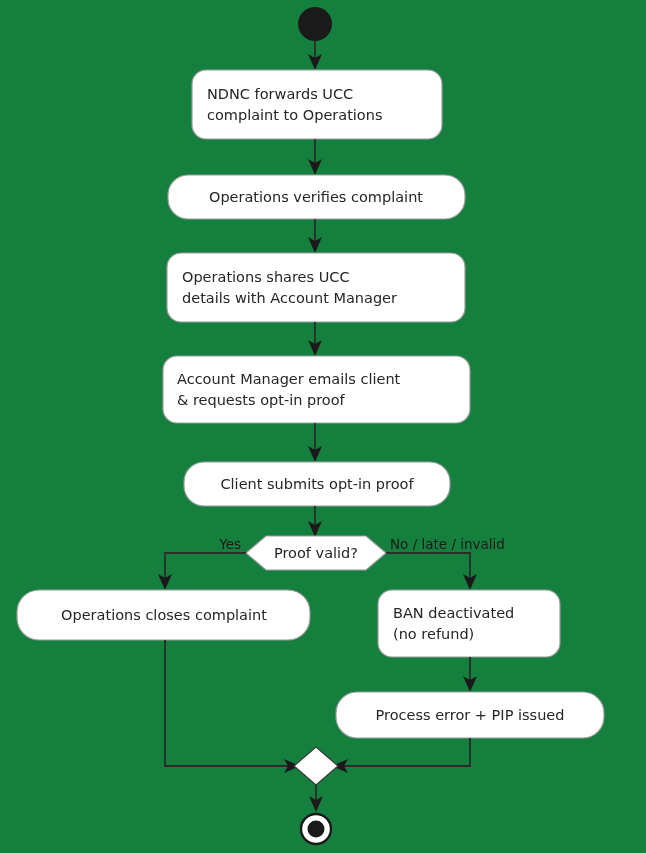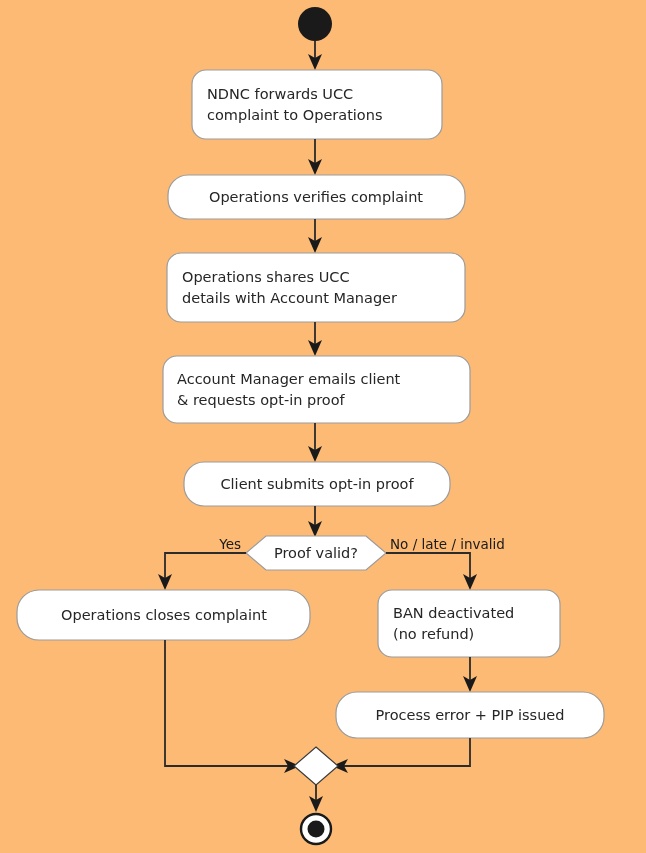--- a/index.html
+++ b/index.html
@@ -8,21 +8,21 @@
     padding: 0;
     background: #ffffff;
   }
   body {
     font-family: "DejaVu Sans", sans-serif;
   }
   #diagram-canvas {
     position: relative;
     width: 646px;
     height: 853px;
-    background: #fdba74;
+    background: #15803d;
     overflow: hidden;
   }
   #diagram-svg {
     position: absolute;
     top: 0;
     left: 0;
     width: 646px;
     height: 853px;
   }
   .node-label {

